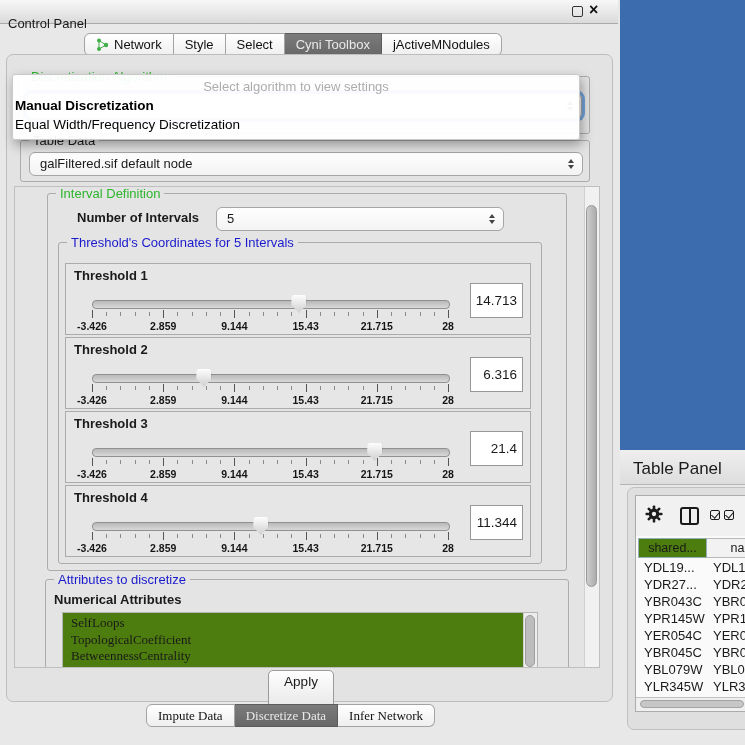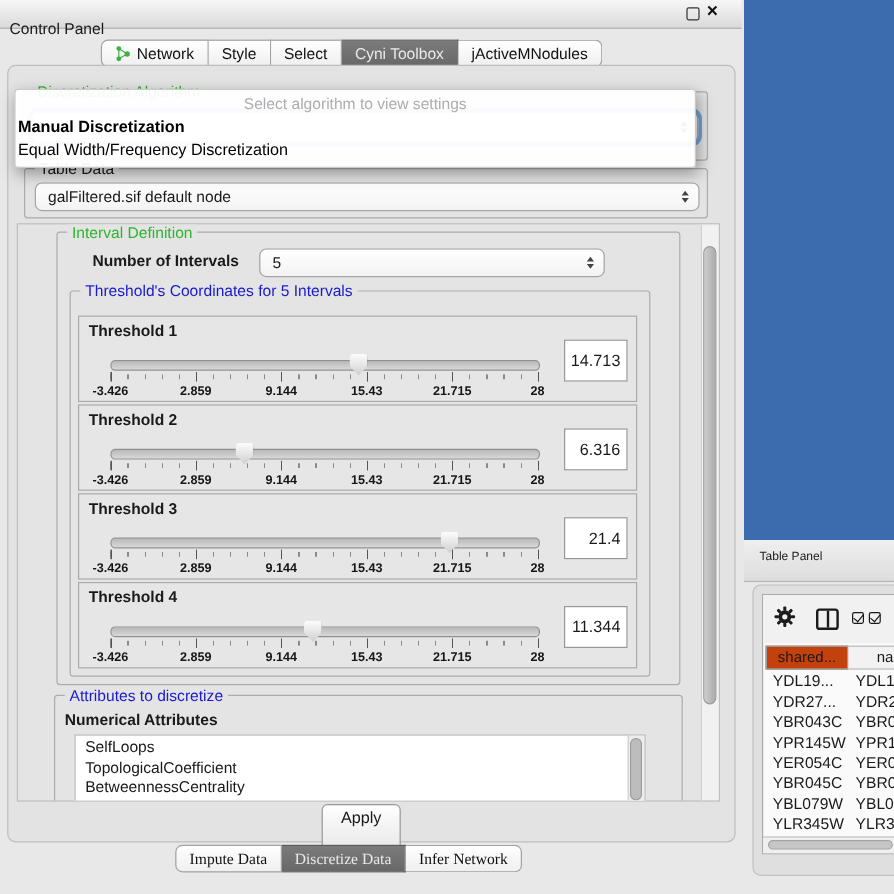--- a/index.html
+++ b/index.html
@@ -74,47 +74,47 @@
         background-image:repeating-linear-gradient(90deg,#8A8A8A 0,#8A8A8A 1px,transparent 1px,transparent 14.24px);}
   .ticks-major{position:absolute;left:26px;top:46px;width:358px;height:8px;
         background-image:repeating-linear-gradient(90deg,#555 0,#555 1px,transparent 1px,transparent 71.2px);}
   .tick-labels{position:absolute;left:26px;top:56px;width:356px;height:12px;font-size:10.5px;font-weight:bold;color:#151515;}
   .tick-label{position:absolute;transform:translateX(-50%);white-space:nowrap;}
   .value-box{position:absolute;left:404px;top:19px;width:53px;height:35px;background:#FFF;border:1px solid #979797;
              font-size:13.5px;text-align:right;line-height:33px;padding-right:5px;box-sizing:border-box;}
   
   .g-attrs{left:30px;top:392px;width:524px;height:96px;}
   .attrs-title{position:absolute;left:8px;top:12px;font-weight:bold;font-size:13px;}
-  .attr-list{position:absolute;left:16px;top:32px;width:474px;height:60px;background:#ffffff;border:1px solid #B5B5B5;overflow:hidden;}
+  .attr-list{position:absolute;left:16px;top:32px;width:474px;height:60px;background:#4d7c0f;border:1px solid #B5B5B5;overflow:hidden;font-family:Liberation Serif, serif;}
   .attr-items{position:absolute;left:0;top:2px;right:14px;}
   .attr-item{padding-left:8px;font-size:13px;line-height:16.5px;white-space:nowrap;}
   .list-scrollbar{position:absolute;right:0;top:0;width:13px;height:100%;background:#EDEDED;border-left:1px solid #CFCFCF;}
   .list-thumb{position:absolute;left:1px;top:2px;width:10px;height:52px;background:#BDBDBD;border:1px solid #9E9E9E;border-radius:5px;box-sizing:border-box;}
   
   .apply-btn{position:absolute;left:268px;top:670px;width:66px;height:40px;text-align:center;line-height:22px;
              background:linear-gradient(#FEFEFE,#E7E7E7);border:1px solid #9A9A9A;border-radius:5px;font-size:13.5px;box-sizing:border-box;}
   
   .net-window{position:absolute;left:620px;top:0;width:125px;height:450px;background:#3D6CAE;}
   
   .tp-header{position:absolute;left:620px;top:450px;width:125px;height:34px;
              background:linear-gradient(#EFEFEF,#DDDDDD);border-bottom:1px solid #B5B5B5;}
-  .tp-title{position:absolute;left:13px;top:9px;font-size:10px;}
+  .tp-title{position:absolute;left:13px;top:9px;font-size:17px;}
   .tp-outer{position:absolute;left:627px;top:487px;width:130px;height:241px;background:#DFDFDF;
             border:1px solid #C0C0C0;border-radius:7px;}
   .tp-inner{position:absolute;left:635px;top:495px;width:120px;height:215px;background:#FAFAFA;border:1px solid #ABABAB;}
   .tp-toolbar{position:absolute;left:0;top:0;width:100%;height:40px;background:#F1F1F1;}
   .gear-wrap{position:absolute;left:9px;top:9px;}
   .split-icon{position:absolute;left:44px;top:11px;width:15px;height:14px;border:2px solid #1A1A1A;border-radius:3px;box-sizing:content-box;}
   .split-icon:after{content:"";position:absolute;left:50%;top:0;bottom:0;width:2px;margin-left:-1px;background:#1A1A1A;}
   .chk{position:absolute;top:14px;width:10px;height:10px;border:1.5px solid #1A1A1A;border-radius:2px;box-sizing:border-box;}
   .chk:after{content:"";position:absolute;left:2px;top:-1px;width:4px;height:7px;
              border-right:1.8px solid #1A1A1A;border-bottom:1.8px solid #1A1A1A;transform:rotate(40deg);}
   .chk1{left:74px;}.chk2{left:88px;}
   .tp-head-row{position:absolute;left:2px;top:42px;height:20px;display:flex;}
-  .tp-h1{width:69px;background:#c2410c;border:1px solid #93AEB9;text-align:center;line-height:18px;font-size:12.5px;box-sizing:border-box;}
+  .tp-h1{width:69px;background:#4d7c0f;border:1px solid #93AEB9;text-align:center;line-height:18px;font-size:12.5px;box-sizing:border-box;}
   .tp-h2{width:62px;background:#F2F2F2;border:1px solid #B9B9B9;border-left:none;text-align:center;line-height:18px;font-size:12.5px;box-sizing:border-box;}
   .tp-rows{position:absolute;left:2px;top:63px;width:130px;height:136px;overflow:hidden;}
   .tp-row{display:flex;height:17px;line-height:17px;font-size:13px;white-space:nowrap;}
   .tp-c1{width:69px;padding-left:6px;box-sizing:border-box;overflow:hidden;}
   .tp-c2{padding-left:6px;}
   .h-scrollbar{position:absolute;left:0;right:0;bottom:0;height:13px;background:#EFEFEF;border-top:1px solid #C2C2C2;}
   .h-thumb{position:absolute;left:4px;top:2px;width:104px;height:8px;background:#C6C6C6;border:1px solid #A4A4A4;border-radius:4px;box-sizing:border-box;}
 </style>
 </head>
 <body>

